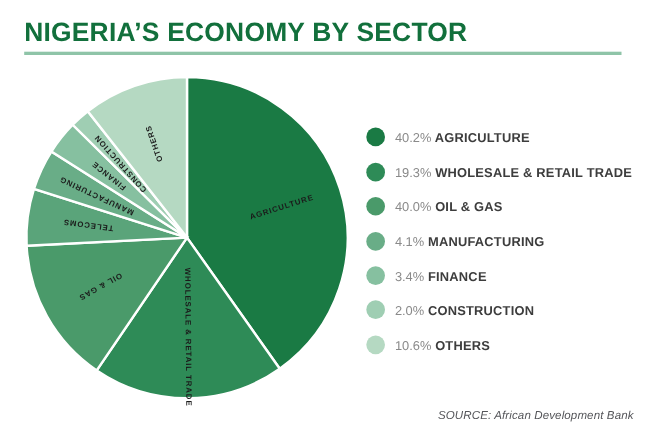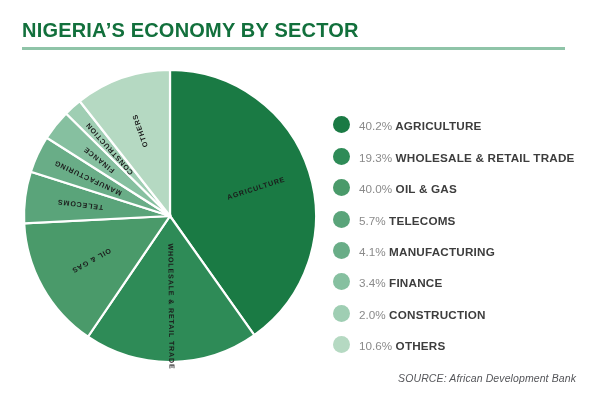--- a/index.html
+++ b/index.html
@@ -18,21 +18,21 @@
 
   
   #header {
     position: absolute;
     left: 22px;
     top: 18px;
     width: 544px;
   }
   #chart-title {
     font-family: "Liberation Sans", sans-serif;
-    font-size: 20px;
+    font-size: 24px;
     font-weight: bold;
     letter-spacing: 0.2px;
     color: #12703c;
     line-height: 24px;
     white-space: nowrap;
   }
   #title-rule {
     margin-top: 5px;
     height: 3px;
     width: 543px;
@@ -153,24 +153,20 @@
     </div>
     <div class="legend-row">
       <span class="legend-dot" style="background: rgb(46, 139, 87);"></span>
       <span class="legend-text"><span class="legend-pct">19.3%</span><span class="legend-name"> WHOLESALE &amp; RETAIL TRADE</span></span>
     </div>
     <div class="legend-row">
       <span class="legend-dot" style="background: rgb(74, 154, 106);"></span>
       <span class="legend-text"><span class="legend-pct">40.0%</span><span class="legend-name"> OIL &amp; GAS</span></span>
     </div>
     <div class="legend-row">
-      <span class="legend-dot" style="background: rgb(90, 164, 122);"></span>
-      <span class="legend-text"><span class="legend-pct">5.7%</span><span class="legend-name"> TELECOMS</span></span>
-    </div>
-    <div class="legend-row">
       <span class="legend-dot" style="background: rgb(105, 173, 135);"></span>
       <span class="legend-text"><span class="legend-pct">4.1%</span><span class="legend-name"> MANUFACTURING</span></span>
     </div>
     <div class="legend-row">
       <span class="legend-dot" style="background: rgb(134, 192, 160);"></span>
       <span class="legend-text"><span class="legend-pct">3.4%</span><span class="legend-name"> FINANCE</span></span>
     </div>
     <div class="legend-row">
       <span class="legend-dot" style="background: rgb(159, 206, 179);"></span>
       <span class="legend-text"><span class="legend-pct">2.0%</span><span class="legend-name"> CONSTRUCTION</span></span>

